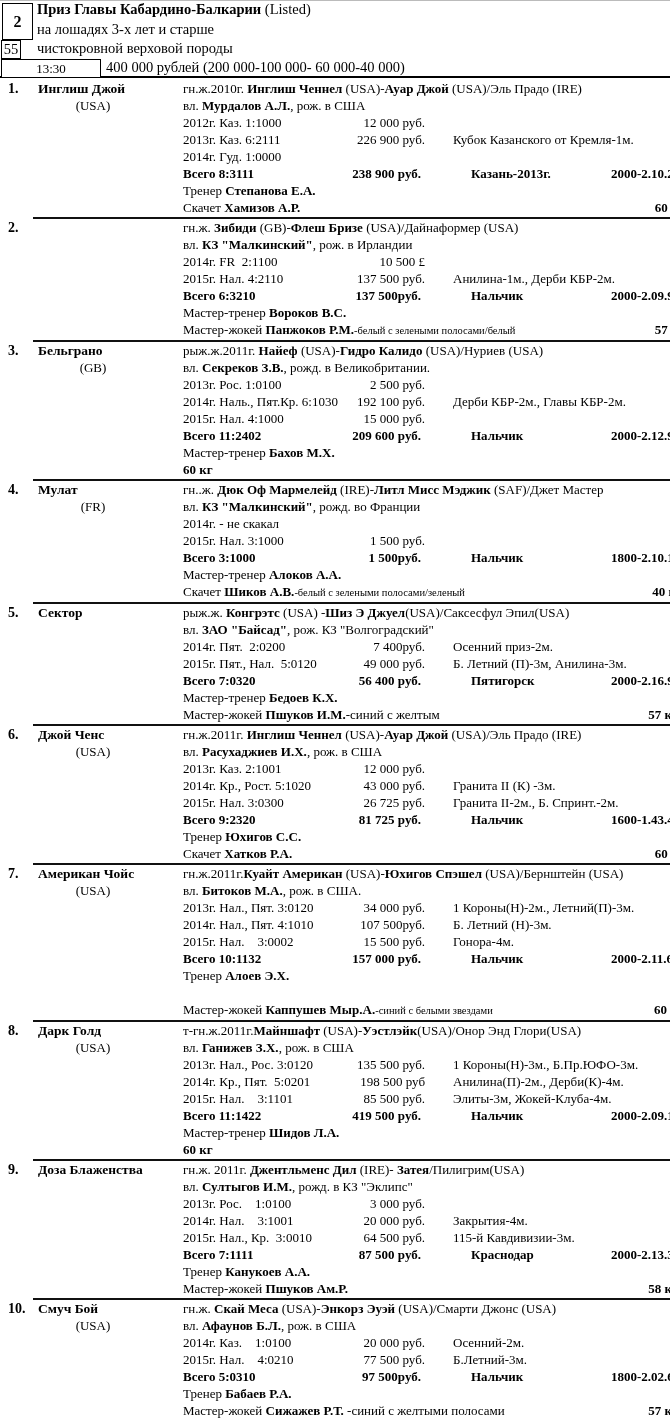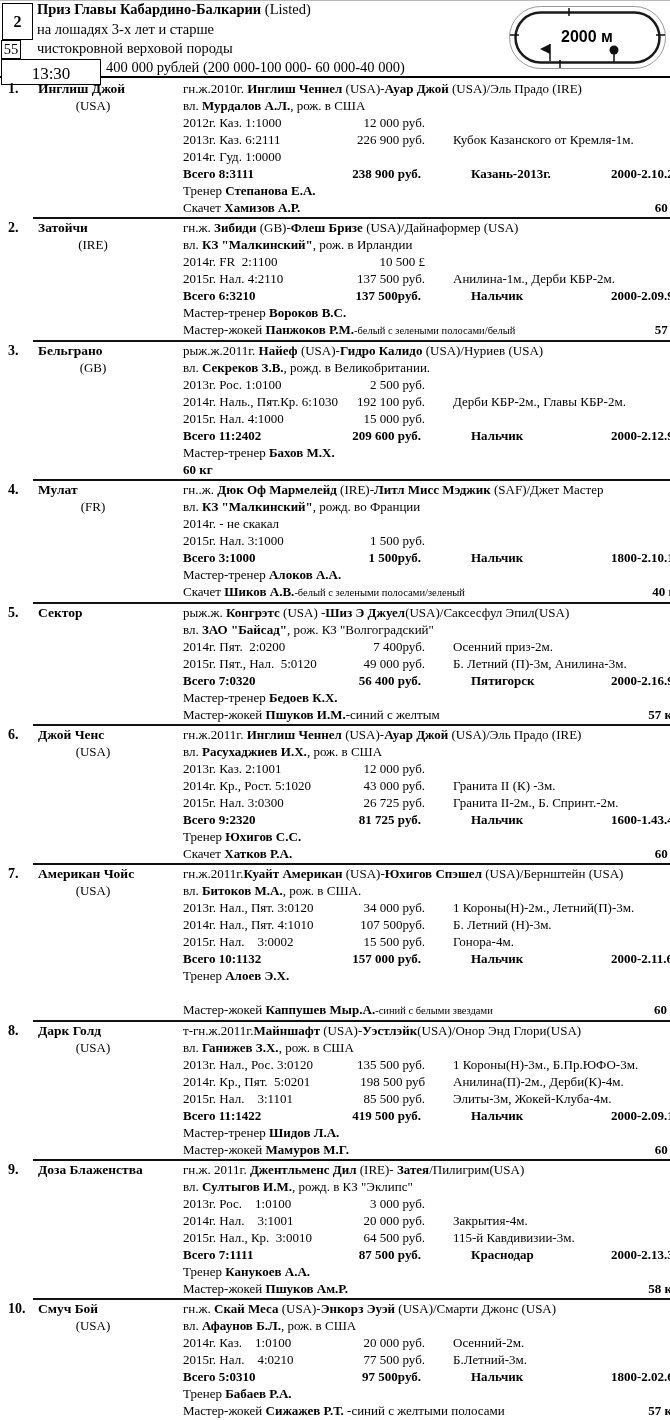--- a/index.html
+++ b/index.html
@@ -9,21 +9,21 @@
     font-family:"Liberation Serif","DejaVu Serif",serif;
     font-size:13px; color:#000;
   }
   .page { width:670px; min-height:1420px; position:relative; }
 
   
   .race-header { position:relative; height:78px; border-top:1px solid #bbb; border-bottom:2.5px solid #000; }
   .hcell { position:absolute; border:1.5px solid #000; display:flex; align-items:center; justify-content:center; background:#fff; }
   .cell-num  { left:2px;  top:2px;  width:31px;  height:37px; font-weight:bold; font-size:16px; }
   .cell-55   { left:1px;  top:39px; width:20px;  height:19px; font-size:14.5px; border-width:1px; }
-  .cell-time { left:1px;  top:58px; width:100px; height:26px; font-size:17px; border-width:1px;align-items:flex-end; }
+  .cell-time { left:1px;  top:58px; width:100px; height:19px; font-size:13px; border-width:1px; }
   .hline1 { position:absolute; left:37px; top:0;  font-size:14.5px; font-weight:bold; white-space:nowrap; }
   .hline1 .normal { font-weight:normal; }
   .hline2 { position:absolute; left:37px; top:20px; font-size:14.5px; white-space:nowrap; }
   .hline3 { position:absolute; left:37px; top:39px; font-size:14.5px; white-space:nowrap; }
   .hprize { position:absolute; left:106px; top:58px; font-size:14.5px; white-space:nowrap; }
   .trackbox { position:absolute; right:1px; top:2px; width:163px; height:70px; }
 
   
   .entry { position:relative; display:flex; padding:2px 0 1px 0; }
   .entry + .entry::before {
@@ -72,35 +72,20 @@
     <div class="hcell cell-time">
       <span>13:30</span>
     </div>
     <div class="hline1">
       <span>Приз Главы Кабардино-Балкарии</span><span class="normal"> (Listed)</span>
     </div>
     <div class="hline2">на лошадях 3-х лет и старше</div>
     <div class="hline3">чистокровной верховой породы</div>
     <div class="hprize">400 000 рублей (200 000-100 000- 60 000-40 000)</div>
 
-    <div class="trackbox">
-      <svg width="163" height="70" viewBox="0 0 163 70">
-        <rect x="3.5" y="3.5" width="156" height="62" rx="31" fill="none" stroke="#999" stroke-width="1"></rect>
-        <rect x="9.5" y="9.5" width="144" height="50" rx="25" fill="none" stroke="#1a1a1a" stroke-width="2.5"></rect>
-        <line x1="63" y1="5" x2="63" y2="13" stroke="#111" stroke-width="1.5"></line>
-        <line x1="4" y1="32" x2="13" y2="32" stroke="#111" stroke-width="1.5"></line>
-        <line x1="150" y1="32" x2="159" y2="32" stroke="#111" stroke-width="1.5"></line>
-        <line x1="54" y1="57" x2="54" y2="65" stroke="#111" stroke-width="1.5"></line>
-        <line x1="44" y1="41" x2="44" y2="58" stroke="#111" stroke-width="1.5"></line>
-        <polygon points="44,41 34,46 44,51" fill="#111"></polygon>
-        <line x1="108" y1="46" x2="108" y2="59" stroke="#111" stroke-width="1.5"></line>
-        <circle cx="108" cy="47" r="4.5" fill="#111"></circle>
-        <text x="81" y="39" text-anchor="middle" font-size="16" font-weight="bold" font-family="Liberation Sans, sans-serif">2000 м</text>
-      </svg>
-    </div>
   </div>
 
   <div id="entries">
     <div class="entry">
       <div class="e-left">
         <div class="e-num">1.</div>
         <div class="e-nameblk">
           <div class="e-name">Инглиш Джой</div>
           <div class="e-country">(USA)</div>
         </div>
@@ -137,24 +122,20 @@
         <div class="jline">
           <span class="jtext"><span>Скачет </span><span class="b">Хамизов А.Р.</span></span>
           <span class="weight">60 кг</span>
         </div>
       </div>
     </div>
 
     <div class="entry">
       <div class="e-left">
         <div class="e-num">2.</div>
-        <div class="e-nameblk">
-          <div class="e-name">Затойчи</div>
-          <div class="e-country">(IRE)</div>
-        </div>
       </div>
       <div class="e-right">
         <div class="line"><span>гн.ж. </span><span class="b">Зибиди</span><span> (GB)-</span><span class="b">Флеш Бризе</span><span> (USA)/Дайнаформер (USA)</span></div>
         <div class="line"><span>вл. </span><span class="b">КЗ "Малкинский"</span><span>, рож. в Ирландии</span></div>
         <div>
     <div class="srow">
       <span class="rec">2014г. FR  2:1100</span>
       <span class="money">10 500 £</span>
       <span class="races"></span>
     </div>
@@ -417,21 +398,20 @@
     </div>
   </div>
         <div class="trow">
           <span>Всего 11:1422</span>
           <span class="money">419 500 руб.</span>
           <span class="trk">Нальчик</span>
           <span class="time">2000-2.09.15</span>
         </div>
         <div class="line"><span>Мастер-тренер </span><span class="b">Шидов Л.А.</span></div>
         <div class="jline">
-          <span class="jtext"><span>Мастер-жокей </span><span class="b">Мамуров М.Г.</span></span>
           <span class="weight">60 кг</span>
         </div>
       </div>
     </div>
 
     <div class="entry">
       <div class="e-left">
         <div class="e-num">9.</div>
         <div class="e-nameblk">
           <div class="e-name">Доза Блаженства</div>

